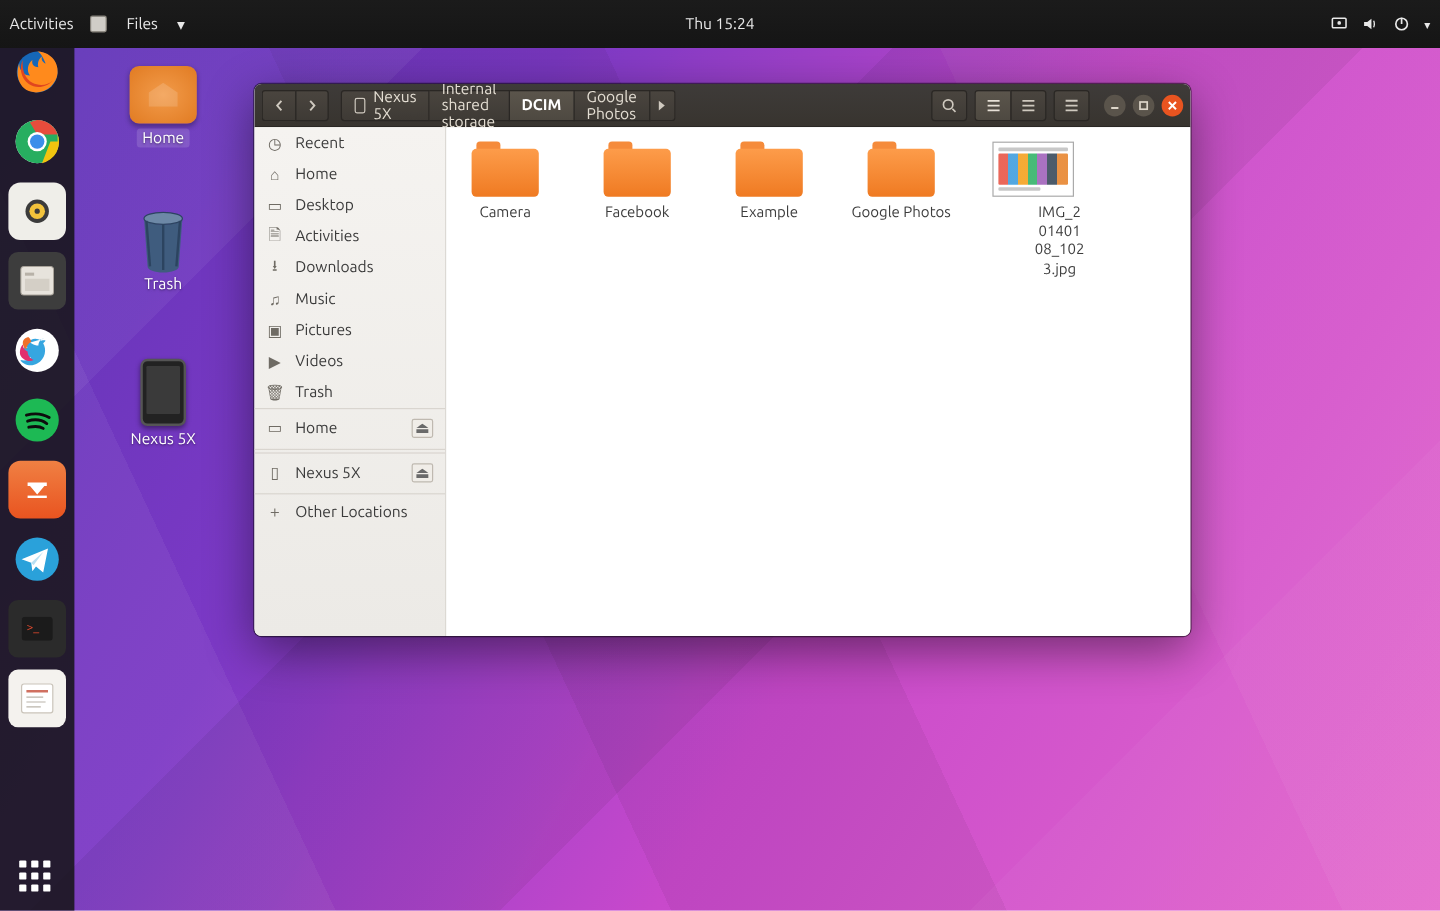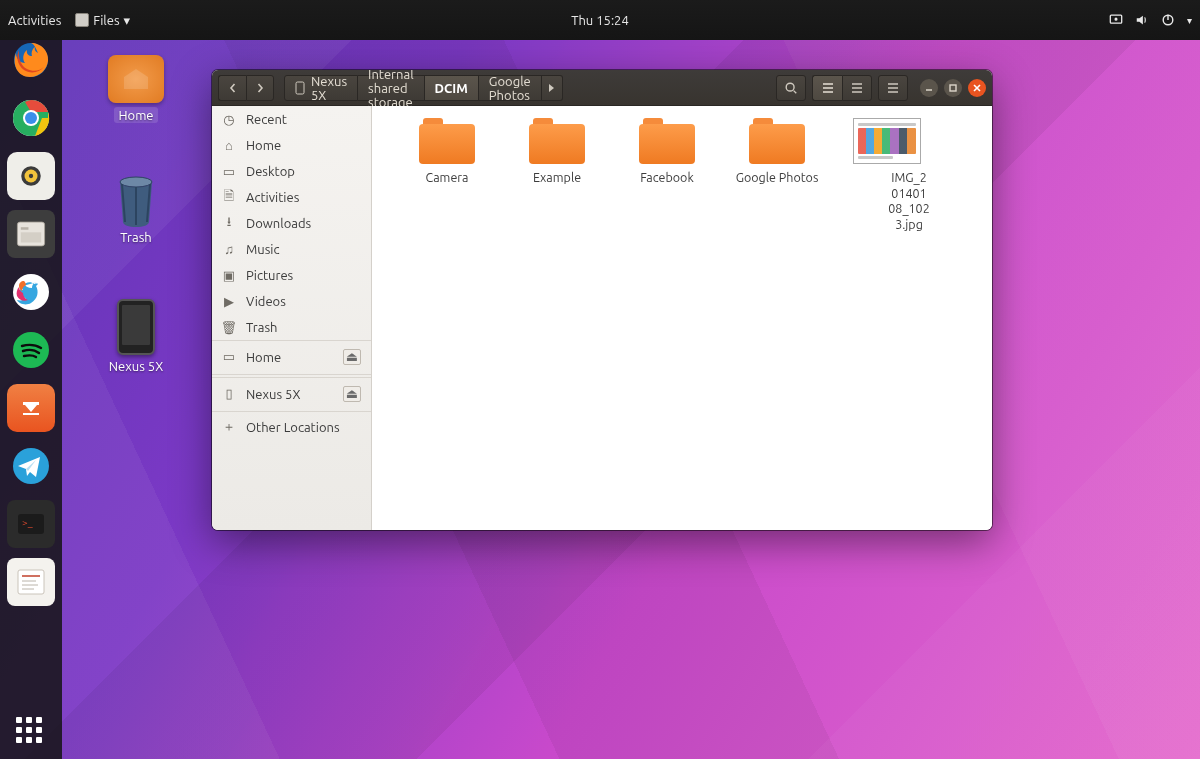--- a/index.html
+++ b/index.html
@@ -19,21 +19,21 @@
   .topbar {
     position: absolute; left:0; right:0; top:0; height:40px;
     background: linear-gradient(#1b1b1b,#151515);
     color:#e8e8e8; font-size:13px;
     display:flex; align-items:center; padding:0 8px;
     z-index: 30;
   }
   .topbar .left { display:flex; align-items:center; gap:14px; }
   .topbar .center { position:absolute; left:50%; transform:translateX(-50%); }
   .topbar .right { margin-left:auto; display:flex; align-items:center; gap:12px; }
-  .file-dd { display:flex; align-items:center; gap:4px;text-align:center; }
+  .file-dd { display:flex; align-items:center; gap:16px;text-align:center; }
 
   
   .desktop-icons { position:absolute; top:55px; left:100px; display:flex; flex-direction:column; gap:55px; z-index:5; }
   .desktop-icon { width:72px; display:flex; flex-direction:column; align-items:center; gap:4px; color:#fff; font-size:13px; text-shadow:0 1px 2px rgba(0,0,0,.5); }
   .desktop-icon .glyph { width:56px; height:48px; border-radius:8px; display:flex; align-items:center; justify-content:center; }
   .folder-home { background: radial-gradient(#f29b4a,#e17b22); border-radius:4px; box-shadow:0 2px 4px rgba(0,0,0,.3); }
   .home-sel { background:#fff2; padding:1px 4px; border-radius:3px; }
   .phone { width:38px; height:56px; background:#222; border-radius:6px; border:2px solid #555; box-shadow:0 2px 4px rgba(0,0,0,.4); }
   .phone::after{content:""; display:block; width:28px; height:40px; margin:4px auto 0; background:#3a3a3a; border-radius:1px;}
 
@@ -76,21 +76,21 @@
   .view-pair .tb-btn:last-child{ border-radius:0 3px 3px 0;}
 
   .win-body { display:flex; height:calc(100% - 36px); }
   .sidebar { width:160px; background:linear-gradient(#f5f3f0,#eceae6); border-right:1px solid #d4d0ca; font-size:13px; color:#3b3b3b; }
   .sb-item { height:26px; display:flex; align-items:center; padding:0 10px; gap:10px; }
   .sb-item.dev{ border-top:1px solid #d9d5cf; height:32px;}
   .sb-sep{ height:1px; background:#d9d5cf; margin:2px 0;}
   .eject { margin-left:auto; width:18px; height:16px; border:1px solid #bfb9b0; border-radius:2px; display:flex; align-items:center; justify-content:center; color:#6a6a6a; background:#f0ede8;}
   .sb-icon{ width:14px; color:#6f6b64; display:flex; justify-content:center;}
 
-  .content { flex:1; background:#fff; padding:12px 32px; }
+  .content { flex:1; background:#fff; padding:12px 6px; }
   .grid { display:flex; flex-wrap:wrap; gap:20px 24px; }
   .item { width:86px; display:flex; flex-direction:column; align-items:center; font-size:12.5px; color:#3d3d3d; text-align:center; line-height:1.25; }
   .folder { width:56px; height:46px; position:relative; margin-bottom:6px;}
   .folder::before{content:""; position:absolute; top:0; left:4px; width:20px; height:10px; background:#f58b3b; border-radius:3px 3px 0 0;}
   .folder::after{content:""; position:absolute; top:6px; left:0; right:0; bottom:0; background:linear-gradient(#fd9c4a,#ef7a22); border-radius:4px;}
   .thumb { width:68px; height:46px; background:#fff; border:1px solid #aaa; margin-bottom:6px; padding:4px; display:flex; flex-direction:column; gap:2px; }
   .thumb .line{ height:3px; background:#c8c8c8; border-radius:1px;}
   .thumb .mosaic{ flex:1; background:
      linear-gradient(90deg,#e74c3c 0 14%, #3498db 14% 28%, #f39c12 28% 42%, #27ae60 42% 56%, #9b59b6 56% 70%, #2c3e50 70% 84%, #e67e22 84% 100%);
      opacity:.85; border-radius:1px;}
@@ -394,25 +394,25 @@
     </div>
 
     <div class="content">
       <div class="grid">
         <div class="item">
             <div class="folder"></div>
             <span>Camera</span>
           </div>
         <div class="item">
             <div class="folder"></div>
-            <span>Example</span>
+            <span>Facebook</span>
           </div>
         <div class="item">
             <div class="folder"></div>
-            <span>Facebook</span>
+            <span>Example</span>
           </div>
         <div class="item">
             <div class="folder"></div>
             <span>Google Photos</span>
           </div>
         <div class="item">
           <div class="thumb">
             <div class="line"></div>
               <div class="mosaic"></div>
               <div class="line" style="width:60%"></div>

